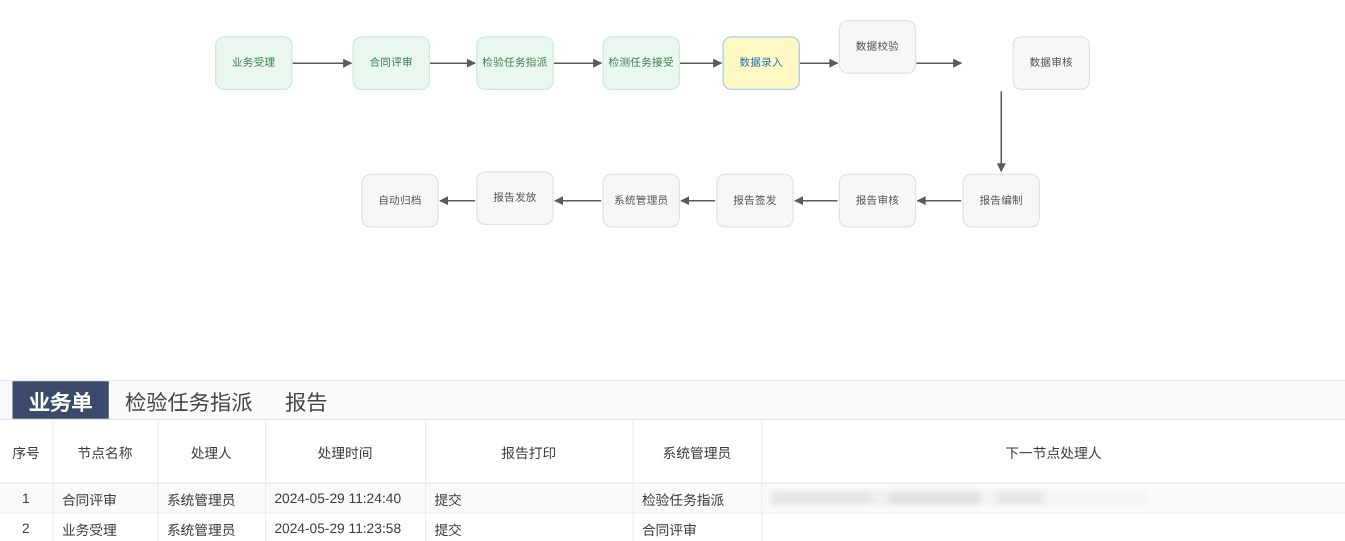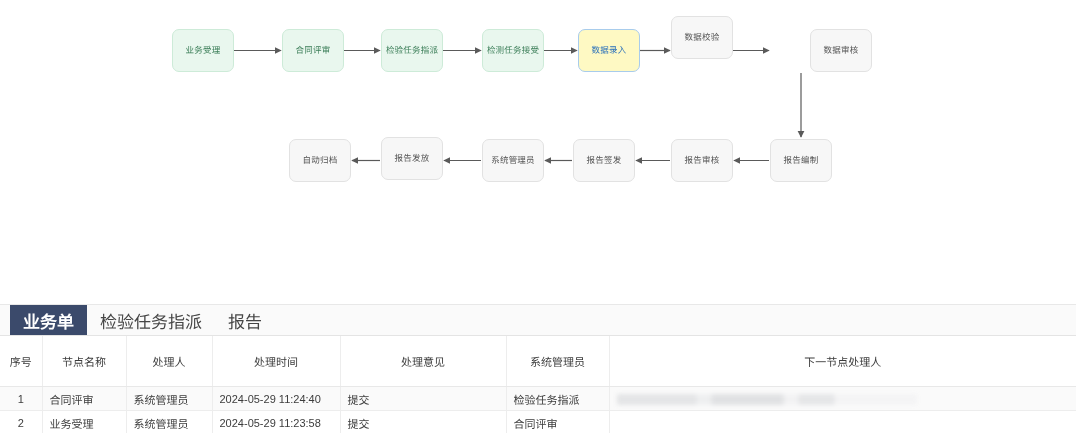--- a/index.html
+++ b/index.html
@@ -251,21 +251,21 @@
         <col style="width:166px">
         <col style="width:103px">
         <col style="width:467px">
     </colgroup>
     <thead>
       <tr>
         <th class="cell-center">序号</th>
         <th class="cell-center">节点名称</th>
         <th class="cell-center">处理人</th>
         <th class="cell-center">处理时间</th>
-        <th class="cell-center">处理意见</th>
+        <th class="cell-center">报告打印</th>
         <th class="cell-center">系统管理员</th>
         <th class="cell-center col-last">下一节点处理人</th>
       </tr>
     </thead>
     <tbody>
       <tr class="row-alt">
         <td class="cell-center">1</td>
         <td class="cell-left">合同评审</td>
         <td class="cell-left">系统管理员</td>
         <td class="cell-left">2024-05-29 11:24:40</td>

